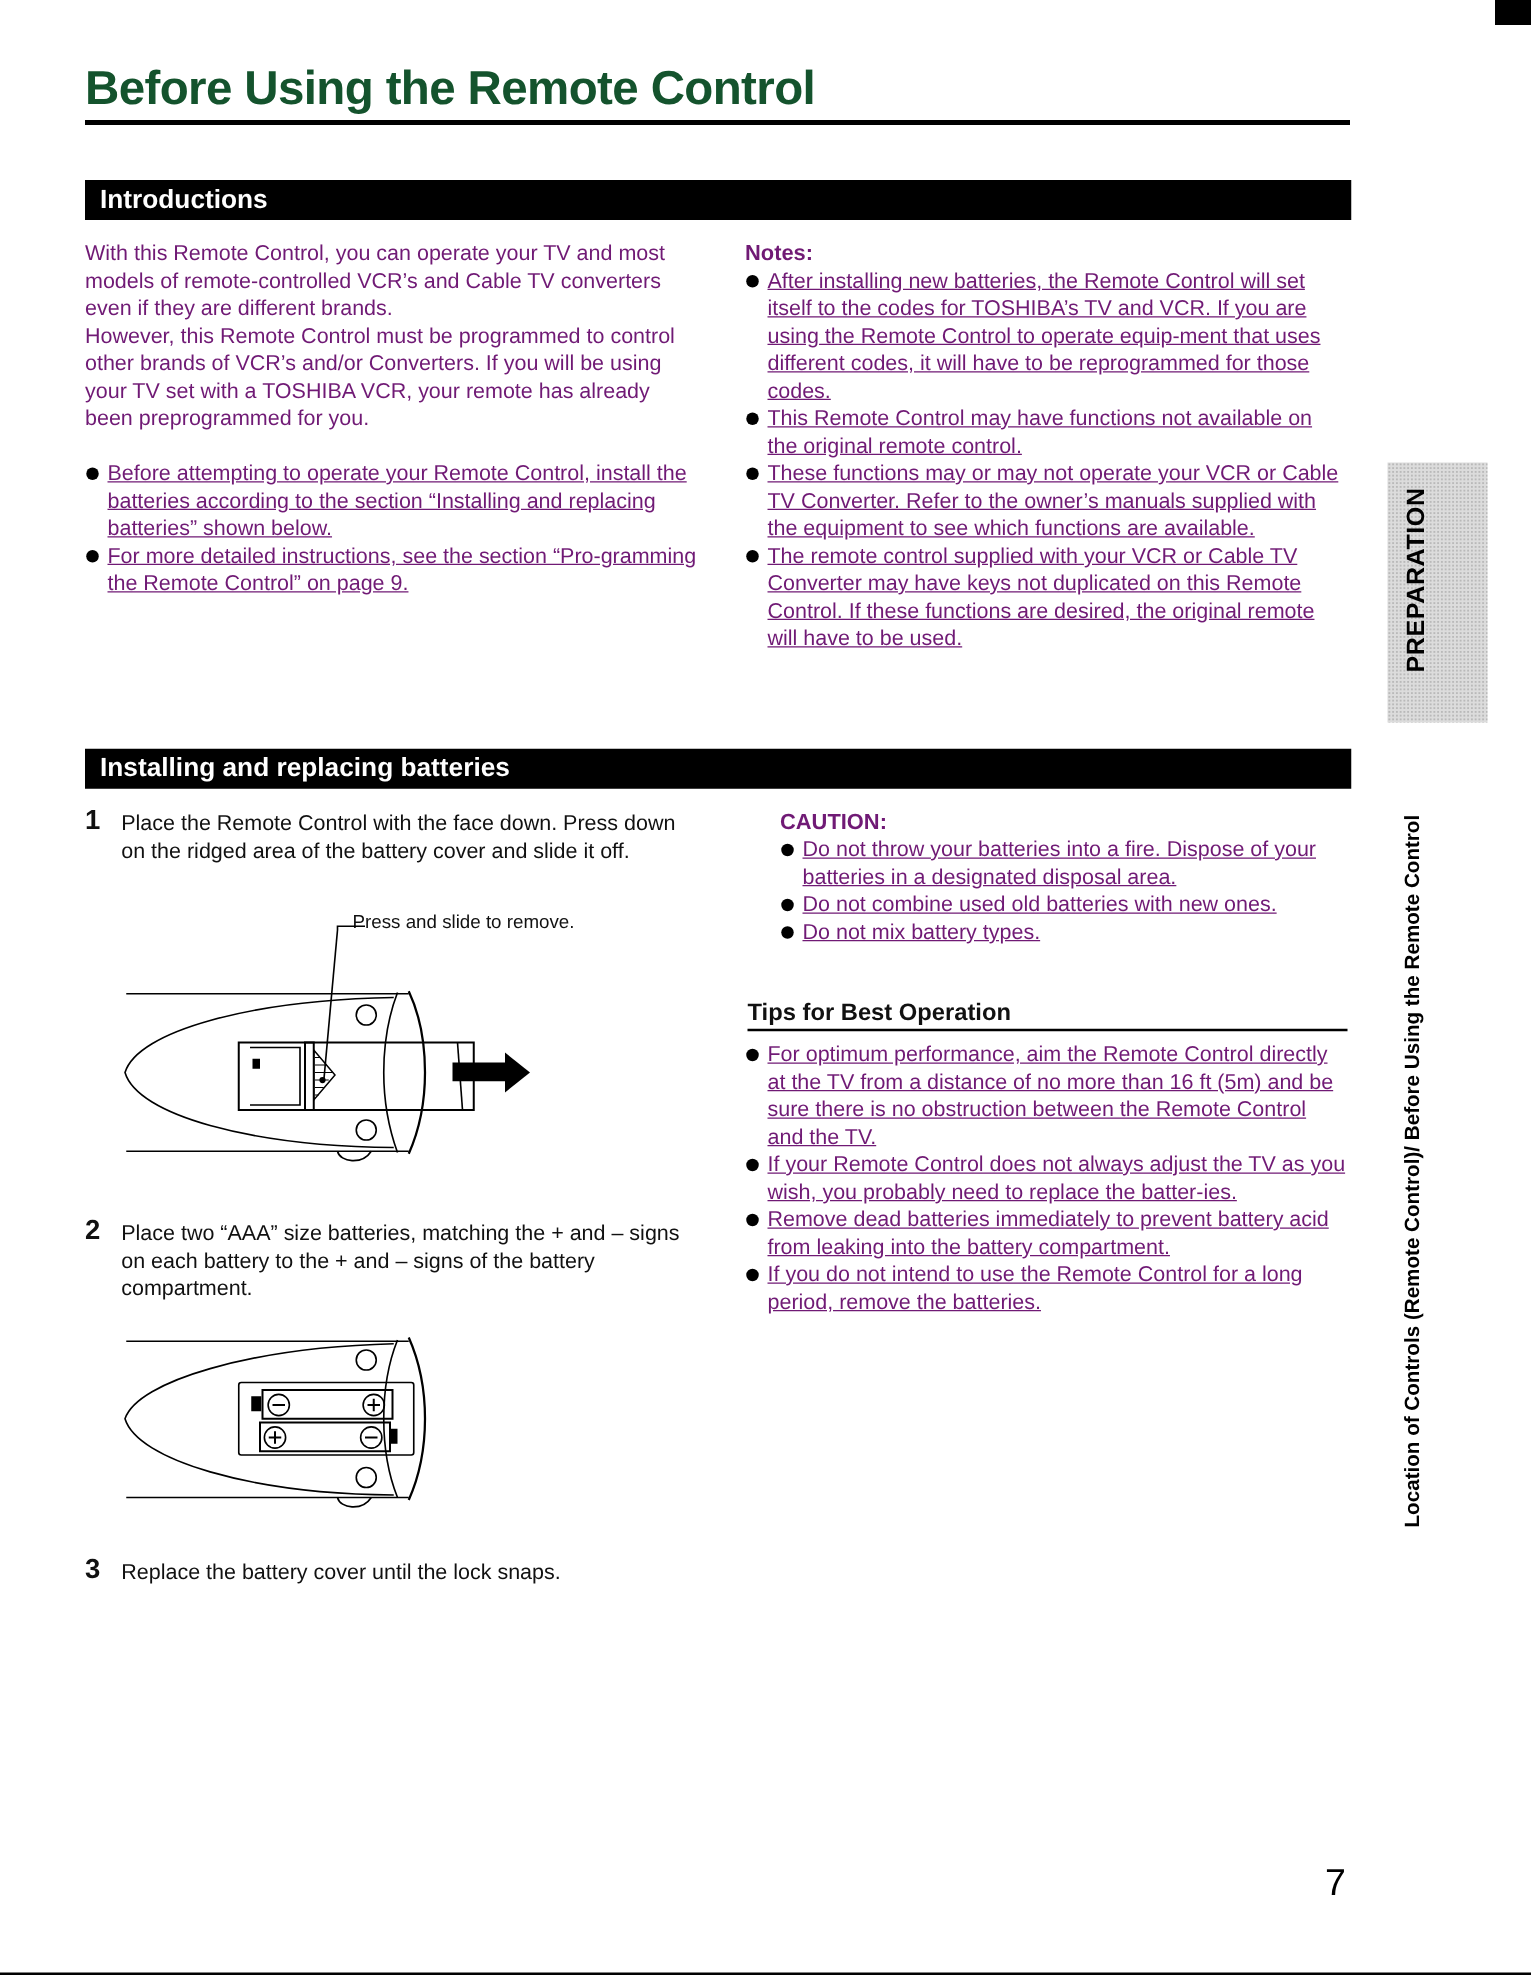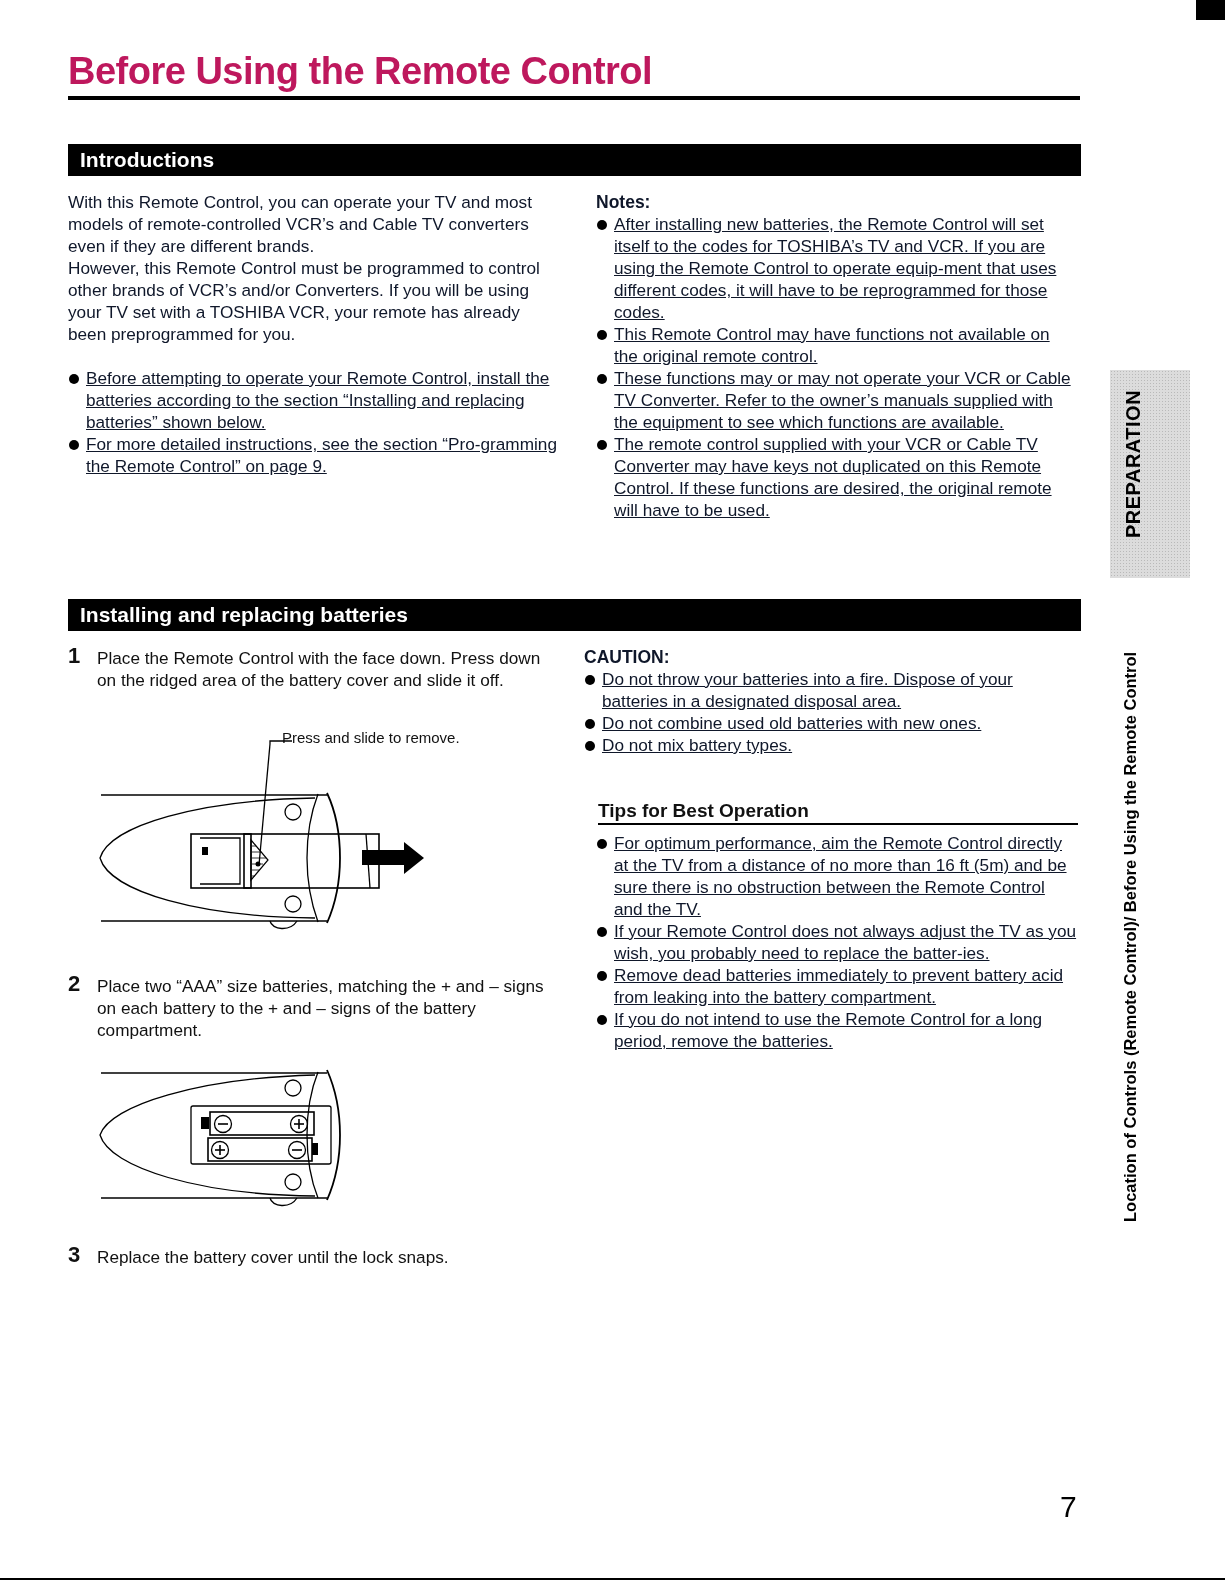--- a/index.html
+++ b/index.html
@@ -4,28 +4,28 @@
 <style>
   html, body { margin: 0; padding: 0; }
   body {
     width: 1225px; height: 1581px; position: relative; overflow: hidden;
     background: #ffffff; color: #111111;
     font-family: "Liberation Sans", "DejaVu Sans", sans-serif;
   }
   .corner-mark { position: absolute; left: 1196px; top: 0; width: 29px; height: 20px; background: #000; }
   .page-title {
     position: absolute; left: 68px; top: 50px; margin: 0;
-    font-size: 38px; font-weight: bold; letter-spacing: -0.5px; color: #be185d;
+    font-size: 38px; font-weight: bold; letter-spacing: -0.5px; color: #14532d;
   }
   .title-rule { position: absolute; left: 68px; top: 96px; width: 1012px; height: 4px; background: #000; }
   .section-bar {
     position: absolute; left: 68px; width: 1013px; height: 32px; background: #000; color: #fff;
     font-size: 21px; font-weight: bold; line-height: 32px; padding-left: 12px; box-sizing: border-box;
   }
-  .col { position: absolute; font-size: 17.2px; line-height: 22px; color: #0f172a; }
+  .col { position: absolute; font-size: 17.2px; line-height: 22px; color: #701a75; }
   .col p { margin: 0; }
   .bullets { list-style: none; margin: 0; padding: 0; text-decoration: underline; }
   .bullets li { position: relative; padding-left: 18px; }
   .bullets li .dot {
     position: absolute; left: 1px; top: 7px; width: 10px; height: 10px; border-radius: 50%; background: #000;
   }
   .heading-small { font-weight: bold; font-size: 17.5px; }
   .step { position: absolute; font-size: 17.2px; line-height: 22px; }
   .step .num { position: absolute; left: 0; top: -2px; font-size: 22px; font-weight: bold; }
   .step .txt { display: block; padding-left: 29px; }
@@ -156,21 +156,21 @@
   </g>
   <rect x="201" y="1117" width="8" height="12" fill="#000"></rect>
   <rect x="312" y="1143" width="6" height="12" fill="#000"></rect>
 </svg>
 
 <div class="step" style="left:68px; top:1246px; width:480px;">
   <span class="num">3</span>
   <span class="txt">Replace the battery cover until the lock snaps.</span>
 </div>
 
-<div class="col" style="left:584px; top:646px; width:482px;">
+<div class="col" style="left:624px; top:646px; width:482px;">
   <div class="heading-small">CAUTION:</div>
   <ul class="bullets">
     <li><span class="dot"></span><span>Do not throw your batteries into a fire. Dispose of your batteries in a designated disposal area.</span></li>
     <li><span class="dot"></span><span>Do not combine used old batteries with new ones.</span></li>
     <li><span class="dot"></span><span>Do not mix battery types.</span></li>
   </ul>
 </div>
 
 <div class="tips-heading">Tips for Best Operation</div>
 

